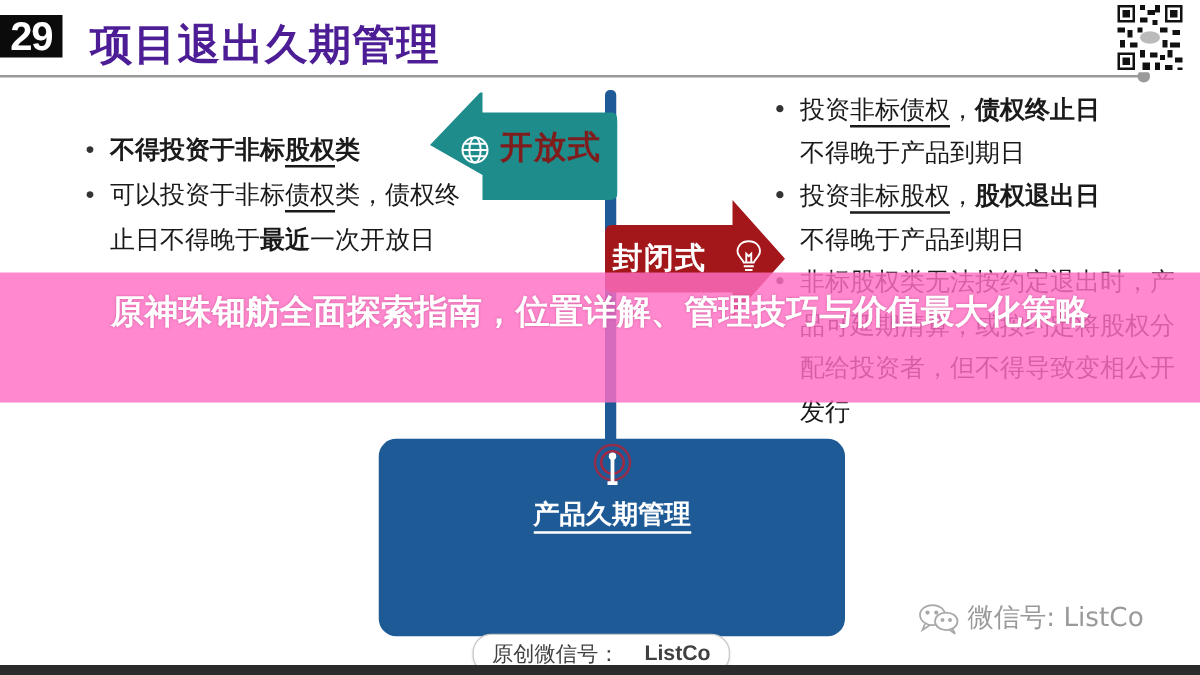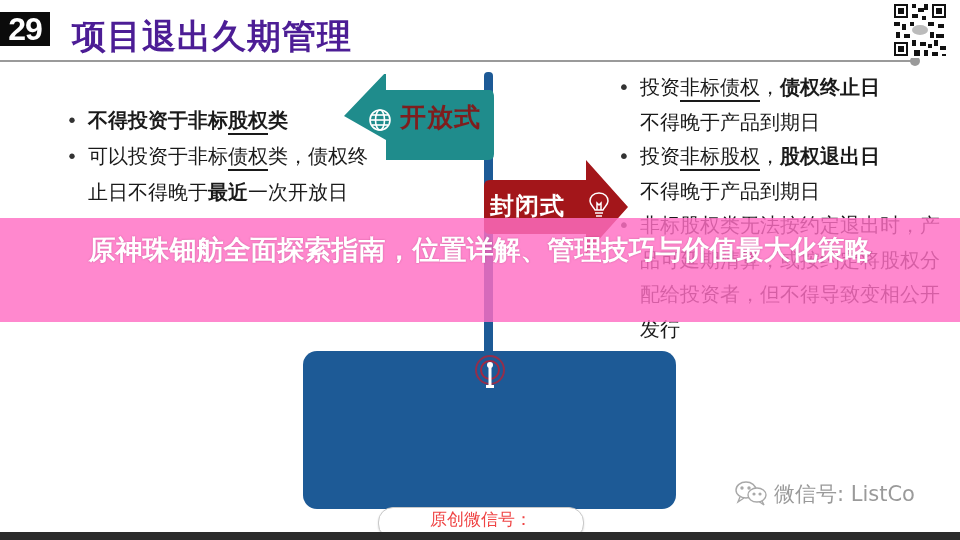--- a/index.html
+++ b/index.html
@@ -65,27 +65,26 @@
   .box-list { left:12px; top:80px; font-size:21px; font-weight:bold; line-height:34px; }
   .box-list .bl { position:relative; padding-left:20px; }
   .box-list .bl::before {
     content:""; position:absolute; left:2px; top:12px; width:11px; height:11px; border-radius:50%;
     background:#c9d8ee;
   }
   .antenna-icon { left:474px; top:352px; width:32px; height:40px; }
 
   .credit-pill {
     left:378px; top:507px; width:204px; height:30px; border:1px solid #c9c9c9; border-radius:15px;
-    background:#fff; display:flex; align-items:center; justify-content:space-between; font-size:17px; color:#ef4444;
+    background:#fff; display:flex; align-items:center; justify-content:center; font-size:17px; color:#404040;
     box-shadow:0 1px 2px rgba(0,0,0,0.15);
-    flex-direction:column;
   }
   .credit-pill .id { font-weight:bold; margin-left:20px; font-family:"Liberation Sans", sans-serif; }
 
-  .wechat-mark { left:734px; top:480px; display:flex; align-items:flex-start; color:#9a9a9a; font-size:21px; }
+  .wechat-mark { left:734px; top:480px; display:flex; align-items:flex-end; color:#9a9a9a; font-size:21px; }
   .wechat-mark svg { margin-right:6px; }
 
   .bottom-bar { left:0; top:532px; width:960px; height:8px; background:#2b2b2b; }
 
   
   .banner {
     left:0; top:218px; width:960px; height:104px; background:rgba(255,110,195,0.82);
   }
   .banner-text {
     left:40px; top:228px; width:880px; text-align:center; color:#fff;
@@ -179,20 +178,21 @@
   </div>
   <div class="item">
     <span>投资</span><span class="u">非标股权</span><span>，</span><span class="b">股权退出日</span><br><span>不得晚于产品到期日</span>
   </div>
   <div class="item">
     <span>非标股权类无法按约定退出时，产品可延期清算，或按约定将股权分配给投资者，但不得导致变相公开发行</span>
   </div>
 </div>
 
 <div class="abs box">
+  <div class="abs box-title"><span>产品久期管理</span></div>
 </div>
 <svg class="abs antenna-icon" viewBox="0 0 32 40">
   <circle cx="16" cy="18" r="14" fill="none" stroke="#b0243a" stroke-width="2" opacity="0.8"></circle>
   <circle cx="16" cy="18" r="9" fill="none" stroke="#b0243a" stroke-width="2" opacity="0.9"></circle>
   <circle cx="16" cy="13" r="3" fill="#fff"></circle>
   <rect x="14.5" y="14" width="3" height="20" fill="#fff"></rect>
   <rect x="12" y="33" width="8" height="3" fill="#fff"></rect>
 </svg>
 
 <div class="abs credit-pill">

